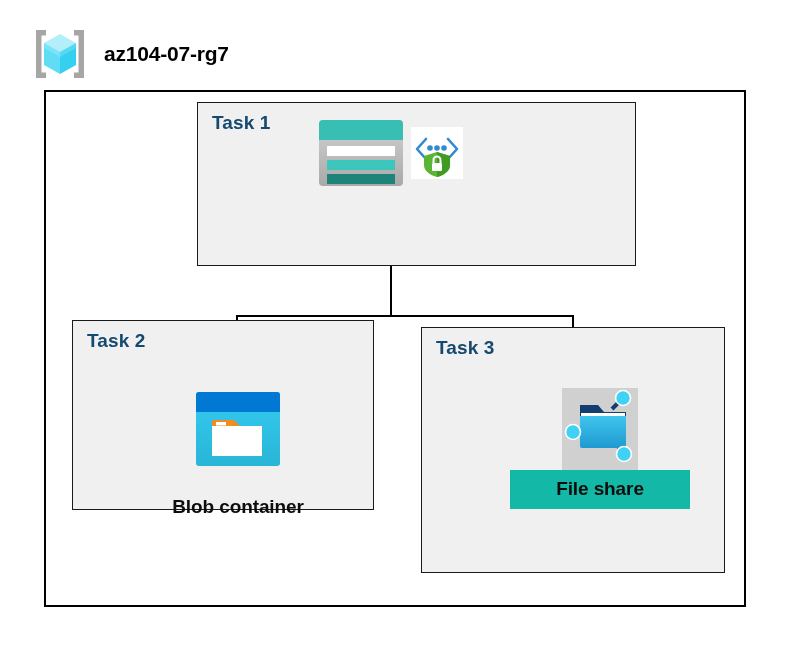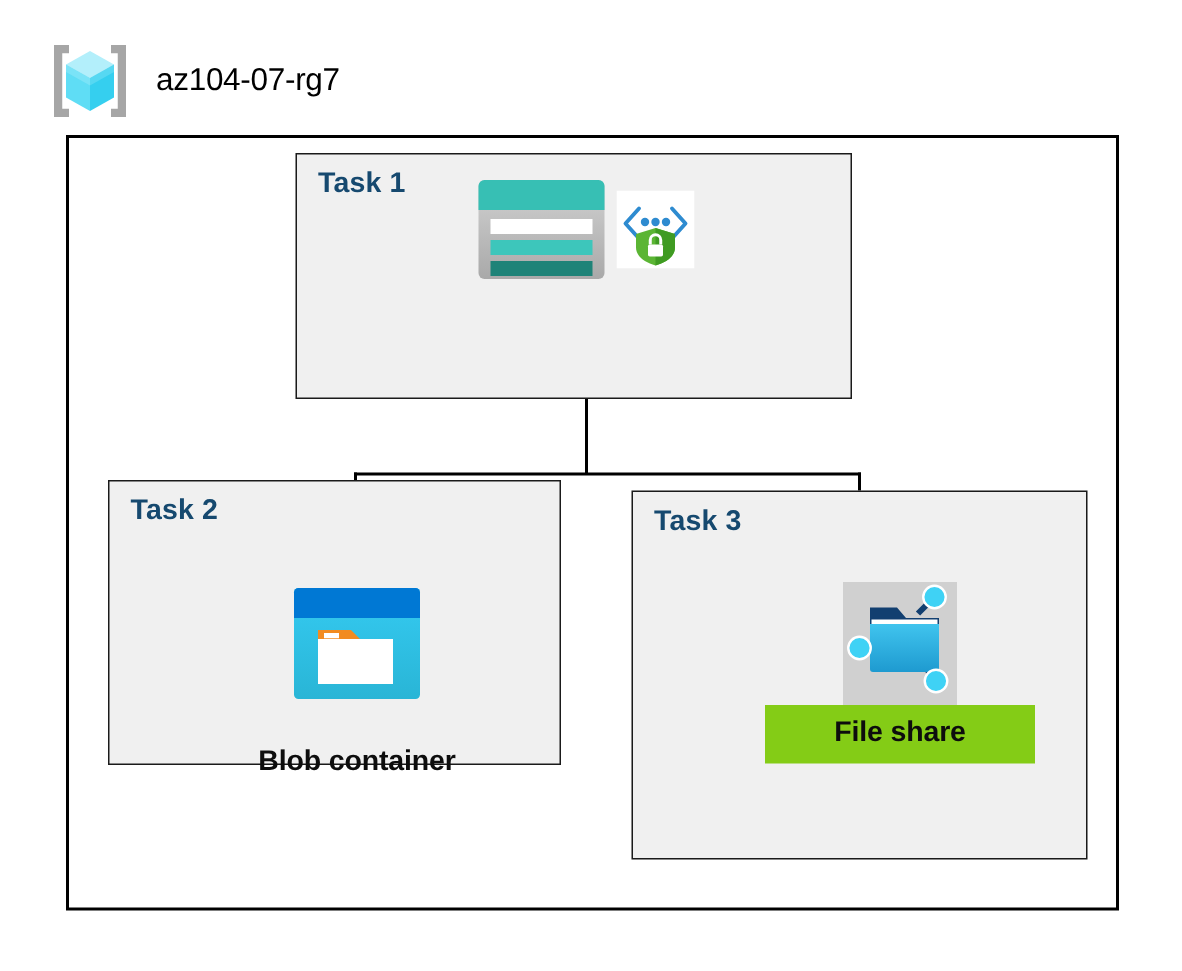--- a/index.html
+++ b/index.html
@@ -25,21 +25,21 @@
     align-items: center;
   }
   #rg-icon {
     width: 60px;
     height: 56px;
     flex: 0 0 auto;
   }
   #rg-title {
     margin-left: 14px;
     font-size: 21px;
-    font-weight: normal;
+    font-weight: bold;
     color: #000000;
     letter-spacing: -0.2px;
     white-space: nowrap;
   }
 
   
   #rg-box {
     position: absolute;
     left: 44px;
     top: 90px;
@@ -50,21 +50,21 @@
     background: #ffffff;
   }
 
   
   .task-box {
     position: absolute;
     background: #F0F0F0;
     border: 1.6px solid #1a1a1a;
     box-sizing: border-box;
   }
-  #task1-box { left: 197px; top: 102px; width: 371px; height: 164px; }
+  #task1-box { left: 197px; top: 102px; width: 439px; height: 164px; }
   #task2-box { left: 72px;  top: 320px; width: 302px; height: 190px; }
   #task3-box { left: 421px; top: 327px; width: 304px; height: 246px; }
 
   .task-label {
     position: absolute;
     left: 14px;
     top: 9px;
     font-size: 19px;
     font-weight: bold;
     color: #16496F;
@@ -96,21 +96,21 @@
   #node-fileshare { left: 500px; top: 388px; width: 200px; }
   #fs-icon-bg {
     width: 76px;
     height: 82px;
     background: #D0D0D0;
     display: flex;
     align-items: center;
     justify-content: center;
   }
   #fs-label-bg {
-    background: #84cc16;
+    background: #14b8a6;
     padding: 8px 46px 9px 46px;
     margin-top: 0px;
   }
 
   .icon-row {
     display: flex;
     align-items: center;
     justify-content: center;
   }
 

